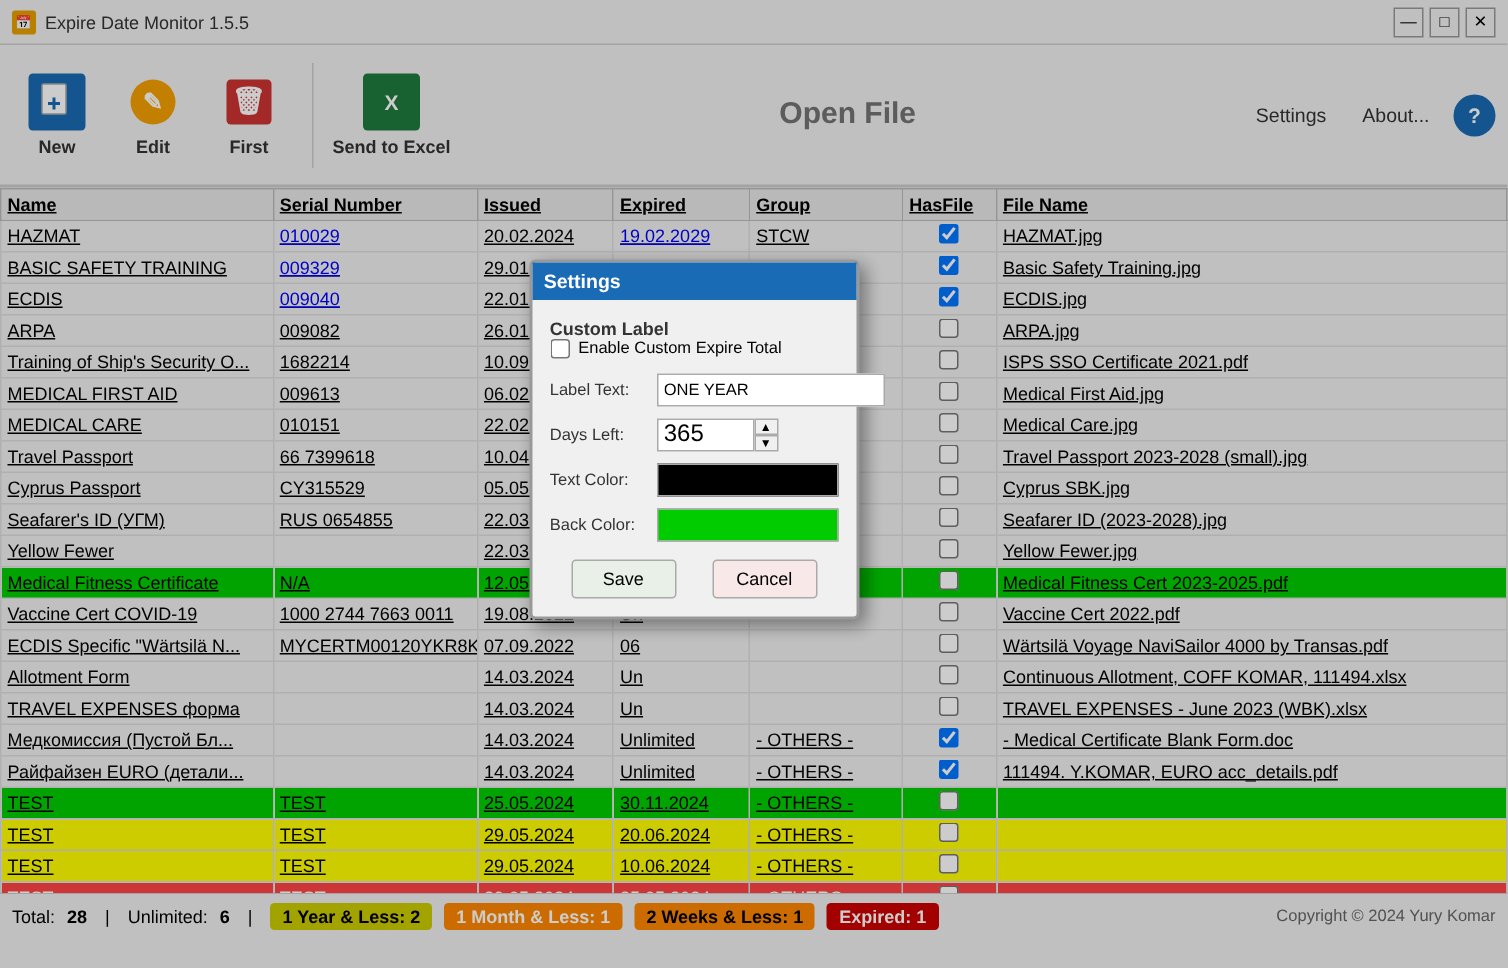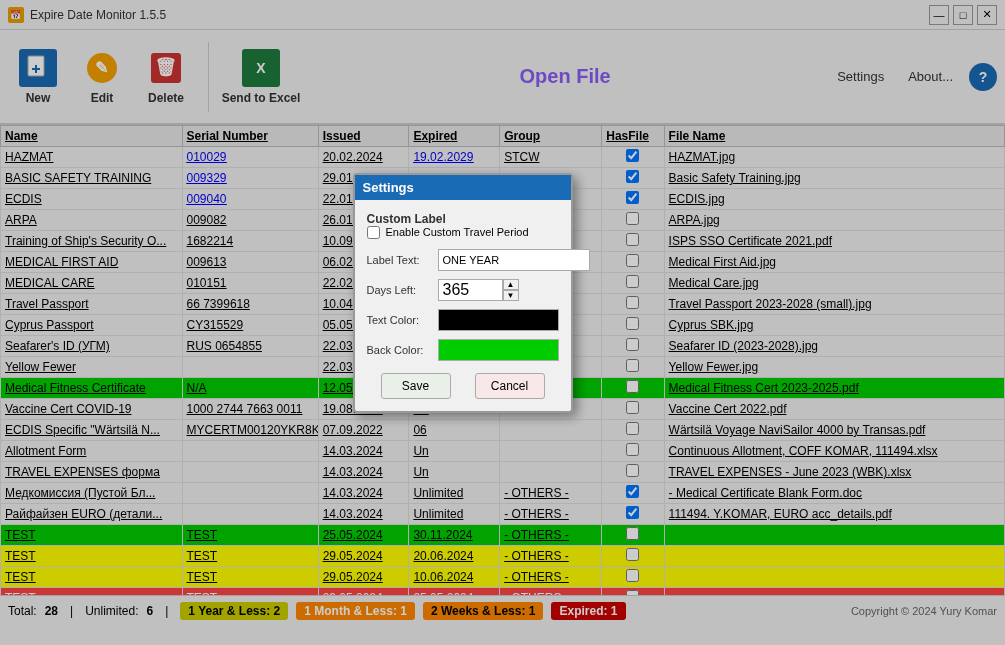--- a/index.html
+++ b/index.html
@@ -50,21 +50,21 @@
     .icon-excel { background: #1e7a3c; border-radius: 3px; color: white; font-size: 16px; }
 
     .toolbar-divider { width: 1px; height: 70px; background: #ccc; margin: 0 8px; }
 
     .toolbar-title {
       flex: 1;
       display: flex;
       justify-content: center;
       font-size: 20px;
       font-weight: bold;
-      color: #8b5cf6;
+      color: #737373;
     }
     .toolbar-right {
       display: flex;
       align-items: center;
       gap: 8px;
     }
     .toolbar-right-btn {
       background: transparent;
       border: none;
       cursor: pointer;
@@ -282,21 +282,21 @@
     </div>
     <span>Edit</span>
   </button>
   <button class="toolbar-btn">
     <div class="toolbar-icon">
       <svg width="34" height="34" viewBox="0 0 34 34">
         <rect x="2" y="2" width="30" height="30" rx="3" fill="#cc3333"></rect>
         <text x="17" y="22" text-anchor="middle" fill="white" font-size="18" font-weight="bold">🗑</text>
       </svg>
     </div>
-    <span>Delete</span>
+    <span>First</span>
   </button>
   <div class="toolbar-divider"></div>
   <button class="toolbar-btn" style="width:80px;">
     <div class="toolbar-icon icon-excel">
       <svg width="34" height="34" viewBox="0 0 34 34">
         <rect x="2" y="2" width="30" height="30" rx="3" fill="#1e7a3c"></rect>
         <text x="17" y="22" text-anchor="middle" fill="white" font-size="14" font-weight="bold">X</text>
       </svg>
     </div>
     <span>Send to Excel</span>
@@ -552,21 +552,21 @@
 <div class="modal-overlay">
   <div class="modal" style="margin-top:-60px; margin-left:-80px;">
     <div class="modal-titlebar">
       <span>Settings</span>
     </div>
     <div class="modal-content">
       <div class="modal-section-title">Custom Label</div>
 
       <div class="modal-checkbox-row">
         <input type="checkbox" class="checkbox" style="">
-        <label style="font-size:11px;">Enable Custom Travel Period</label>
+        <label style="font-size:11px;">Enable Custom Expire Total</label>
       </div>
 
       <div class="modal-row">
         <span class="modal-label">Label Text:</span>
         <input type="text" class="modal-input" value="ONE YEAR" style="">
       </div>
 
       <div class="modal-row">
         <span class="modal-label">Days Left:</span>
         <div class="modal-spinner">

